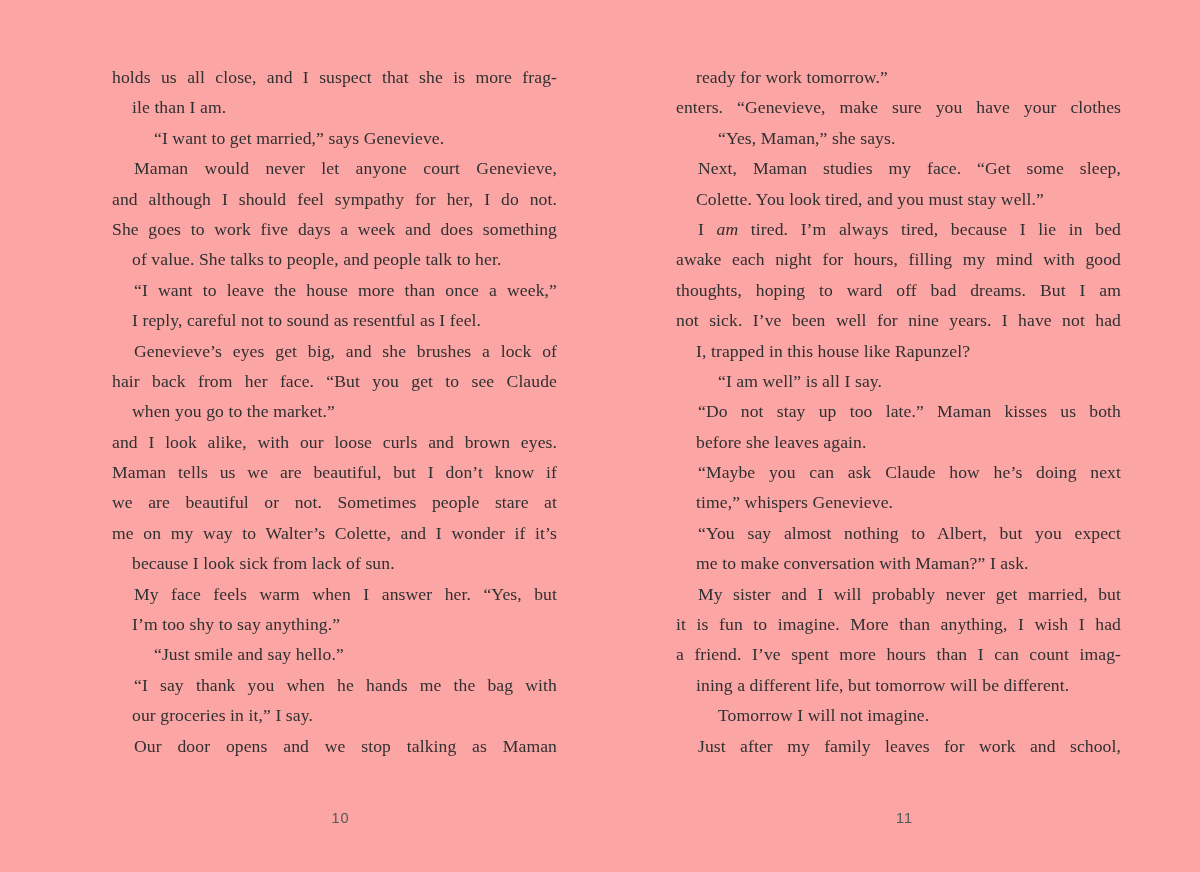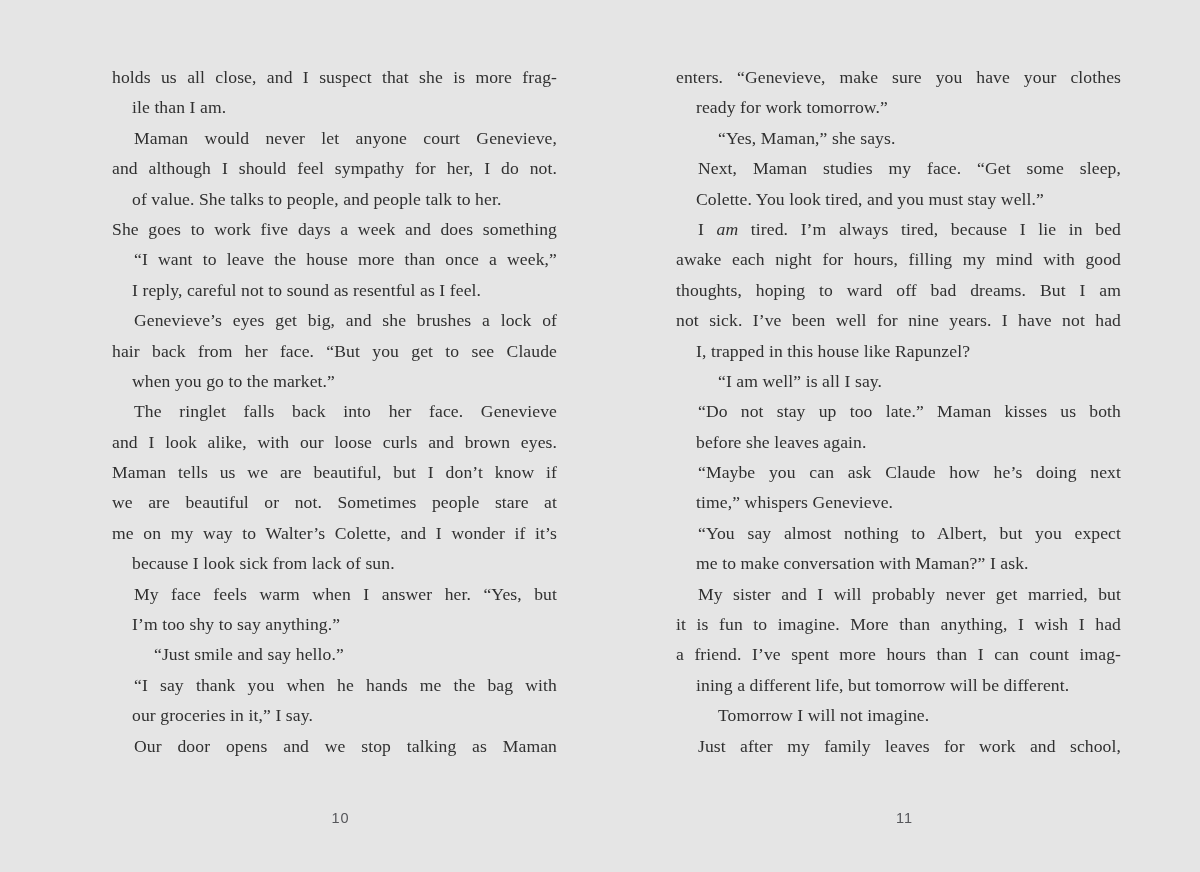--- a/index.html
+++ b/index.html
@@ -7,21 +7,21 @@
     padding: 0;
     width: 1200px;
     height: 872px;
     background: #ffffff;
     overflow: hidden;
   }
   .spread {
     position: relative;
     width: 1200px;
     height: 872px;
-    background: #e5e5e5;
+    background: #fca5a5;
     font-family: "Liberation Serif", "DejaVu Serif", serif;
     color: #303030;
   }
   .page-col {
     position: absolute;
     top: 62px;
     width: 445px;
     height: 790px;
   }
   .page-col.left  { left: 112px; }
@@ -63,49 +63,49 @@
 </style>
 </head>
 <body>
 
 <div class="spread">
 
   <div class="page-col left">
     <div class="page-text">
         <div class="line">holds us all close, and I suspect that she is more frag-</div>
         <div class="line para-end">ile than I am.</div>
+        <div class="line indent para-end">“I want to get married,” says Genevieve.</div>
         <div class="line indent">Maman would never let anyone court Genevieve,</div>
         <div class="line">and although I should feel sympathy for her, I do not.</div>
+        <div class="line">She goes to work five days a week and does something</div>
         <div class="line para-end">of value. She talks to people, and people talk to her.</div>
-        <div class="line">She goes to work five days a week and does something</div>
         <div class="line indent">“I want to leave the house more than once a week,”</div>
         <div class="line para-end">I reply, careful not to sound as resentful as I feel.</div>
         <div class="line indent">Genevieve’s eyes get big, and she brushes a lock of</div>
         <div class="line">hair back from her face. “But you get to see Claude</div>
         <div class="line para-end">when you go to the market.”</div>
-        <div class="line indent">The ringlet falls back into her face. Genevieve</div>
         <div class="line">and I look alike, with our loose curls and brown eyes.</div>
         <div class="line">Maman tells us we are beautiful, but I don’t know if</div>
         <div class="line">we are beautiful or not. Sometimes people stare at</div>
         <div class="line">me on my way to Walter’s Colette, and I wonder if it’s</div>
         <div class="line para-end">because I look sick from lack of sun.</div>
         <div class="line indent">My face feels warm when I answer her. “Yes, but</div>
         <div class="line para-end">I’m too shy to say anything.”</div>
         <div class="line indent para-end">“Just smile and say hello.”</div>
         <div class="line indent">“I say thank you when he hands me the bag with</div>
         <div class="line para-end">our groceries in it,” I say.</div>
         <div class="line indent">Our door opens and we stop talking as Maman</div>
       </div>
     <div class="page-number">10</div>
   </div>
 
   <div class="page-col right">
     <div class="page-text">
+        <div class="line para-end">ready for work tomorrow.”</div>
         <div class="line">enters. “Genevieve, make sure you have your clothes</div>
-        <div class="line para-end">ready for work tomorrow.”</div>
         <div class="line indent para-end">“Yes, Maman,” she says.</div>
         <div class="line indent">Next, Maman studies my face. “Get some sleep,</div>
         <div class="line para-end">Colette. You look tired, and you must stay well.”</div>
         <div class="line indent">I <em>am</em> tired. I’m always tired, because I lie in bed</div>
         <div class="line">awake each night for hours, filling my mind with good</div>
         <div class="line">thoughts, hoping to ward off bad dreams. But I am</div>
         <div class="line">not sick. I’ve been well for nine years. I have not had</div>
         <div class="line para-end">I, trapped in this house like Rapunzel?</div>
         <div class="line indent para-end">“I am well” is all I say.</div>
         <div class="line indent">“Do not stay up too late.” Maman kisses us both</div>

